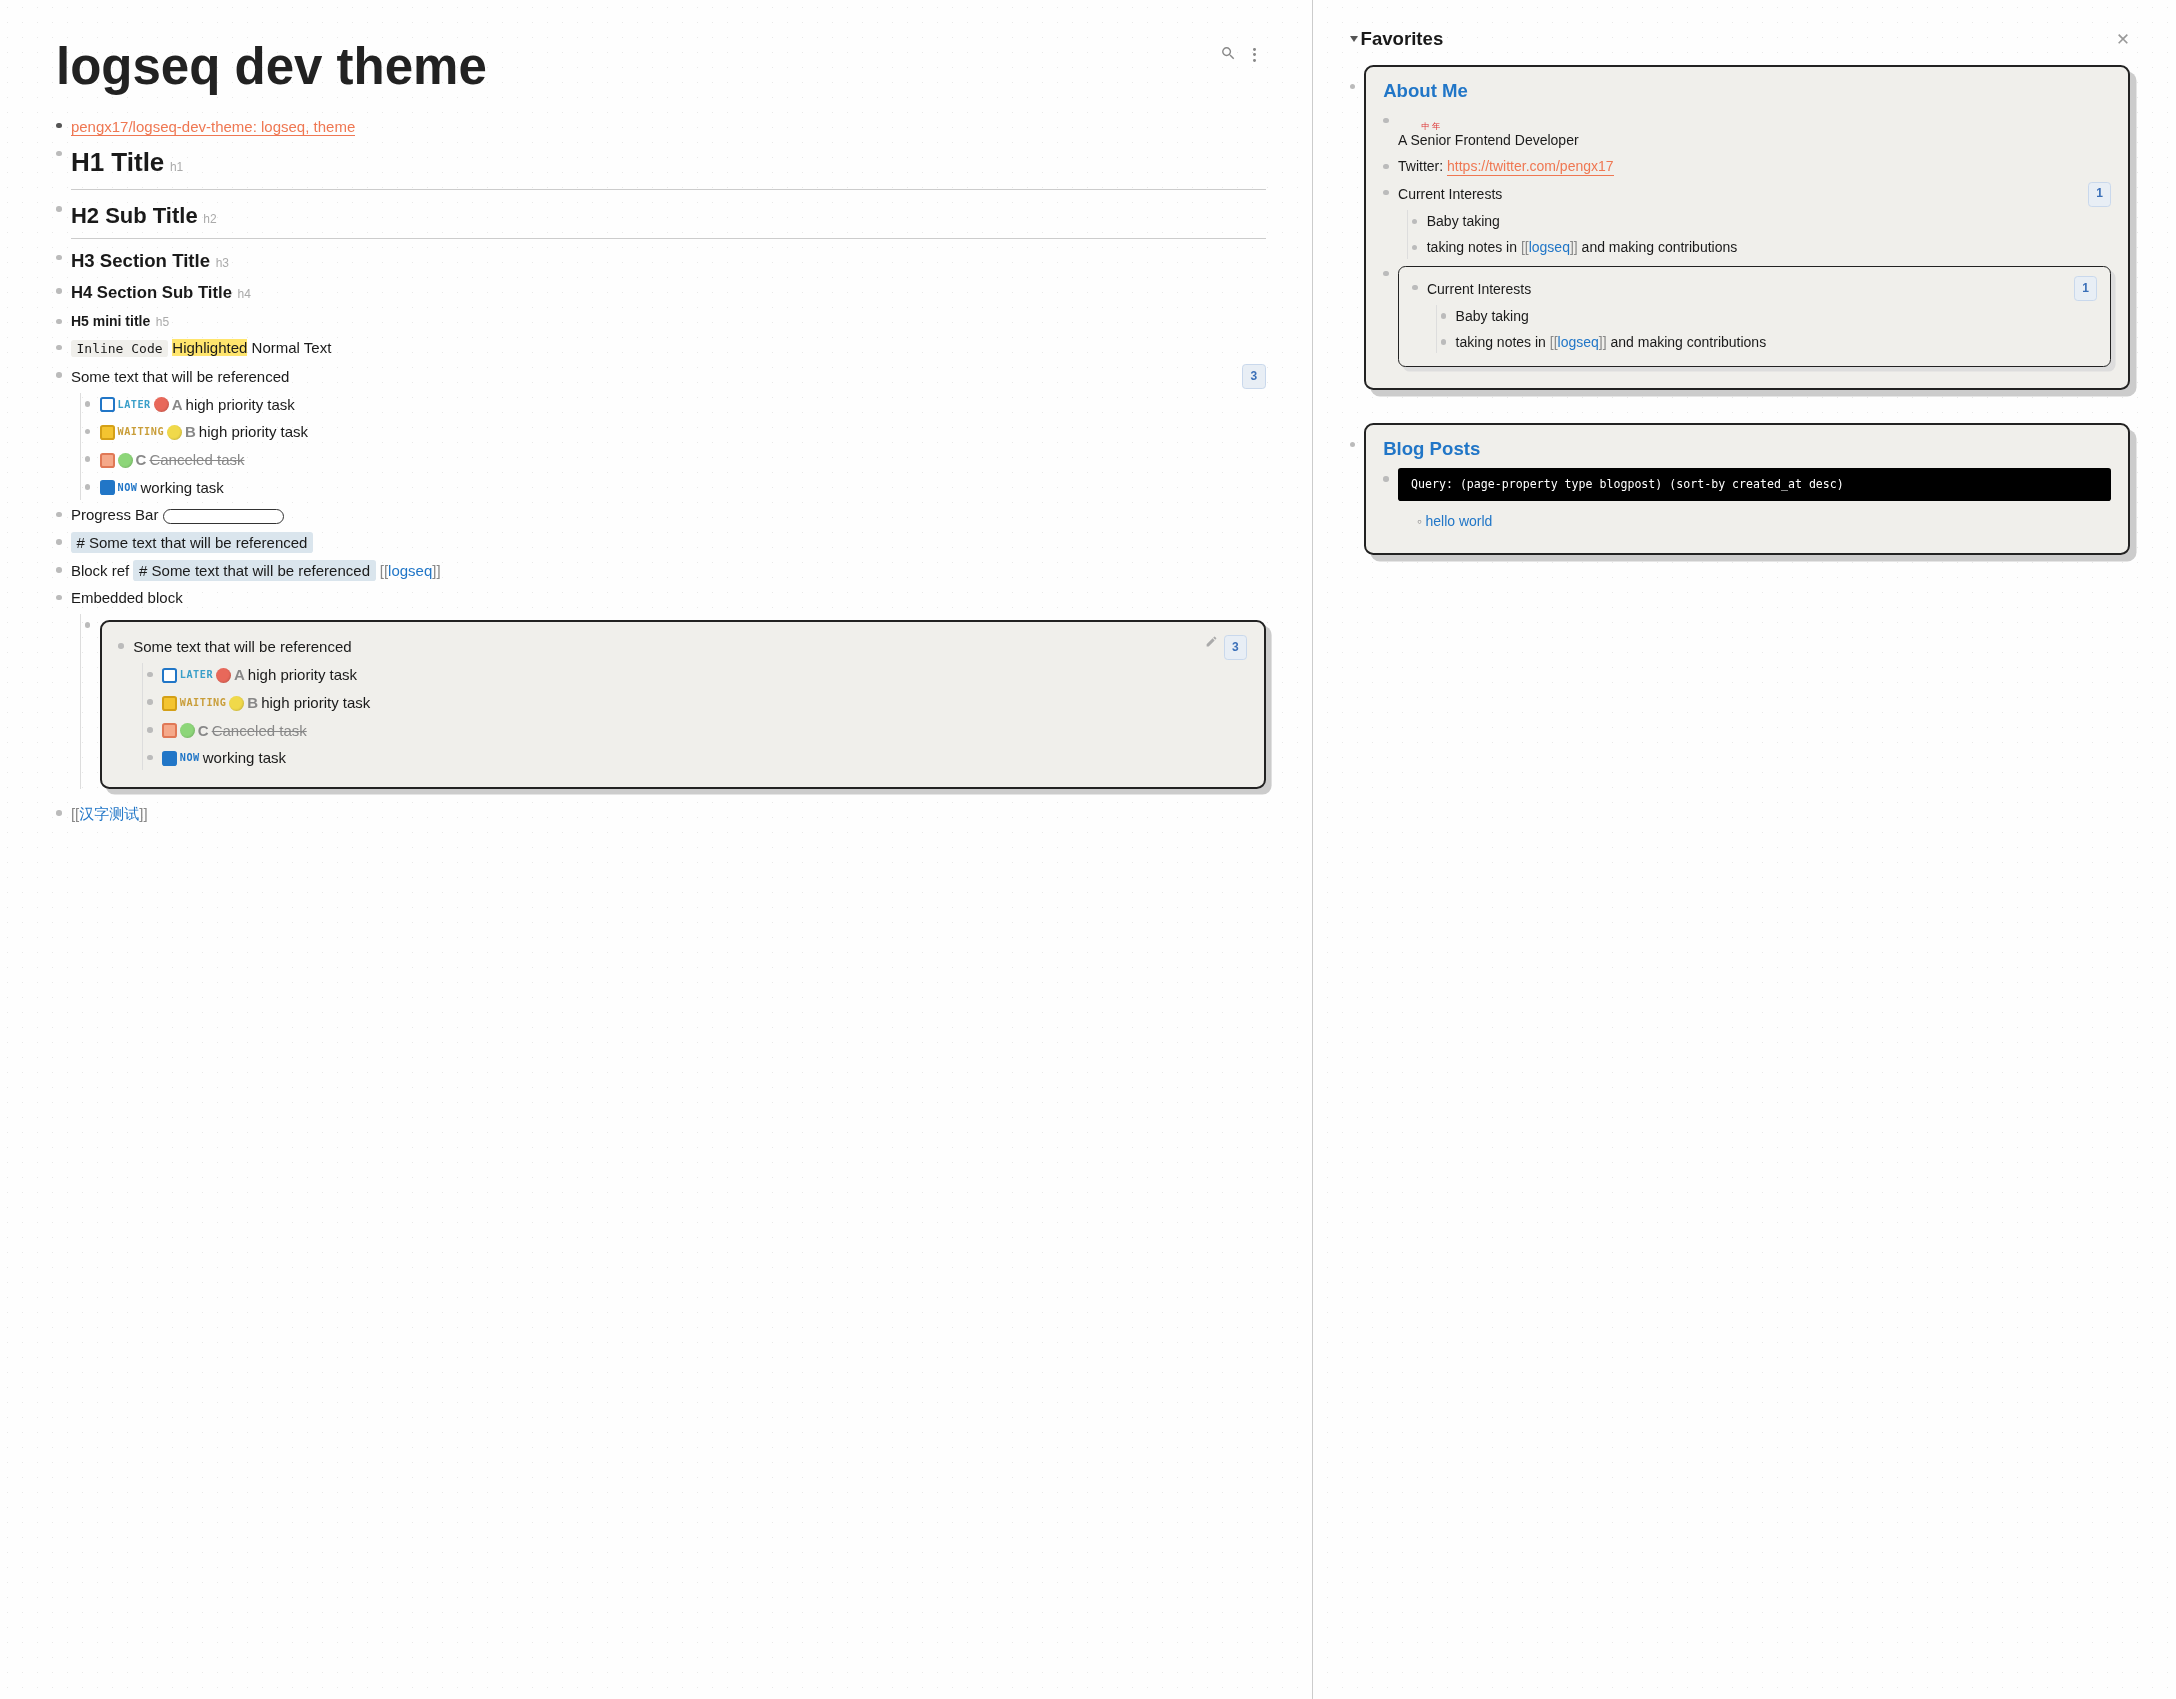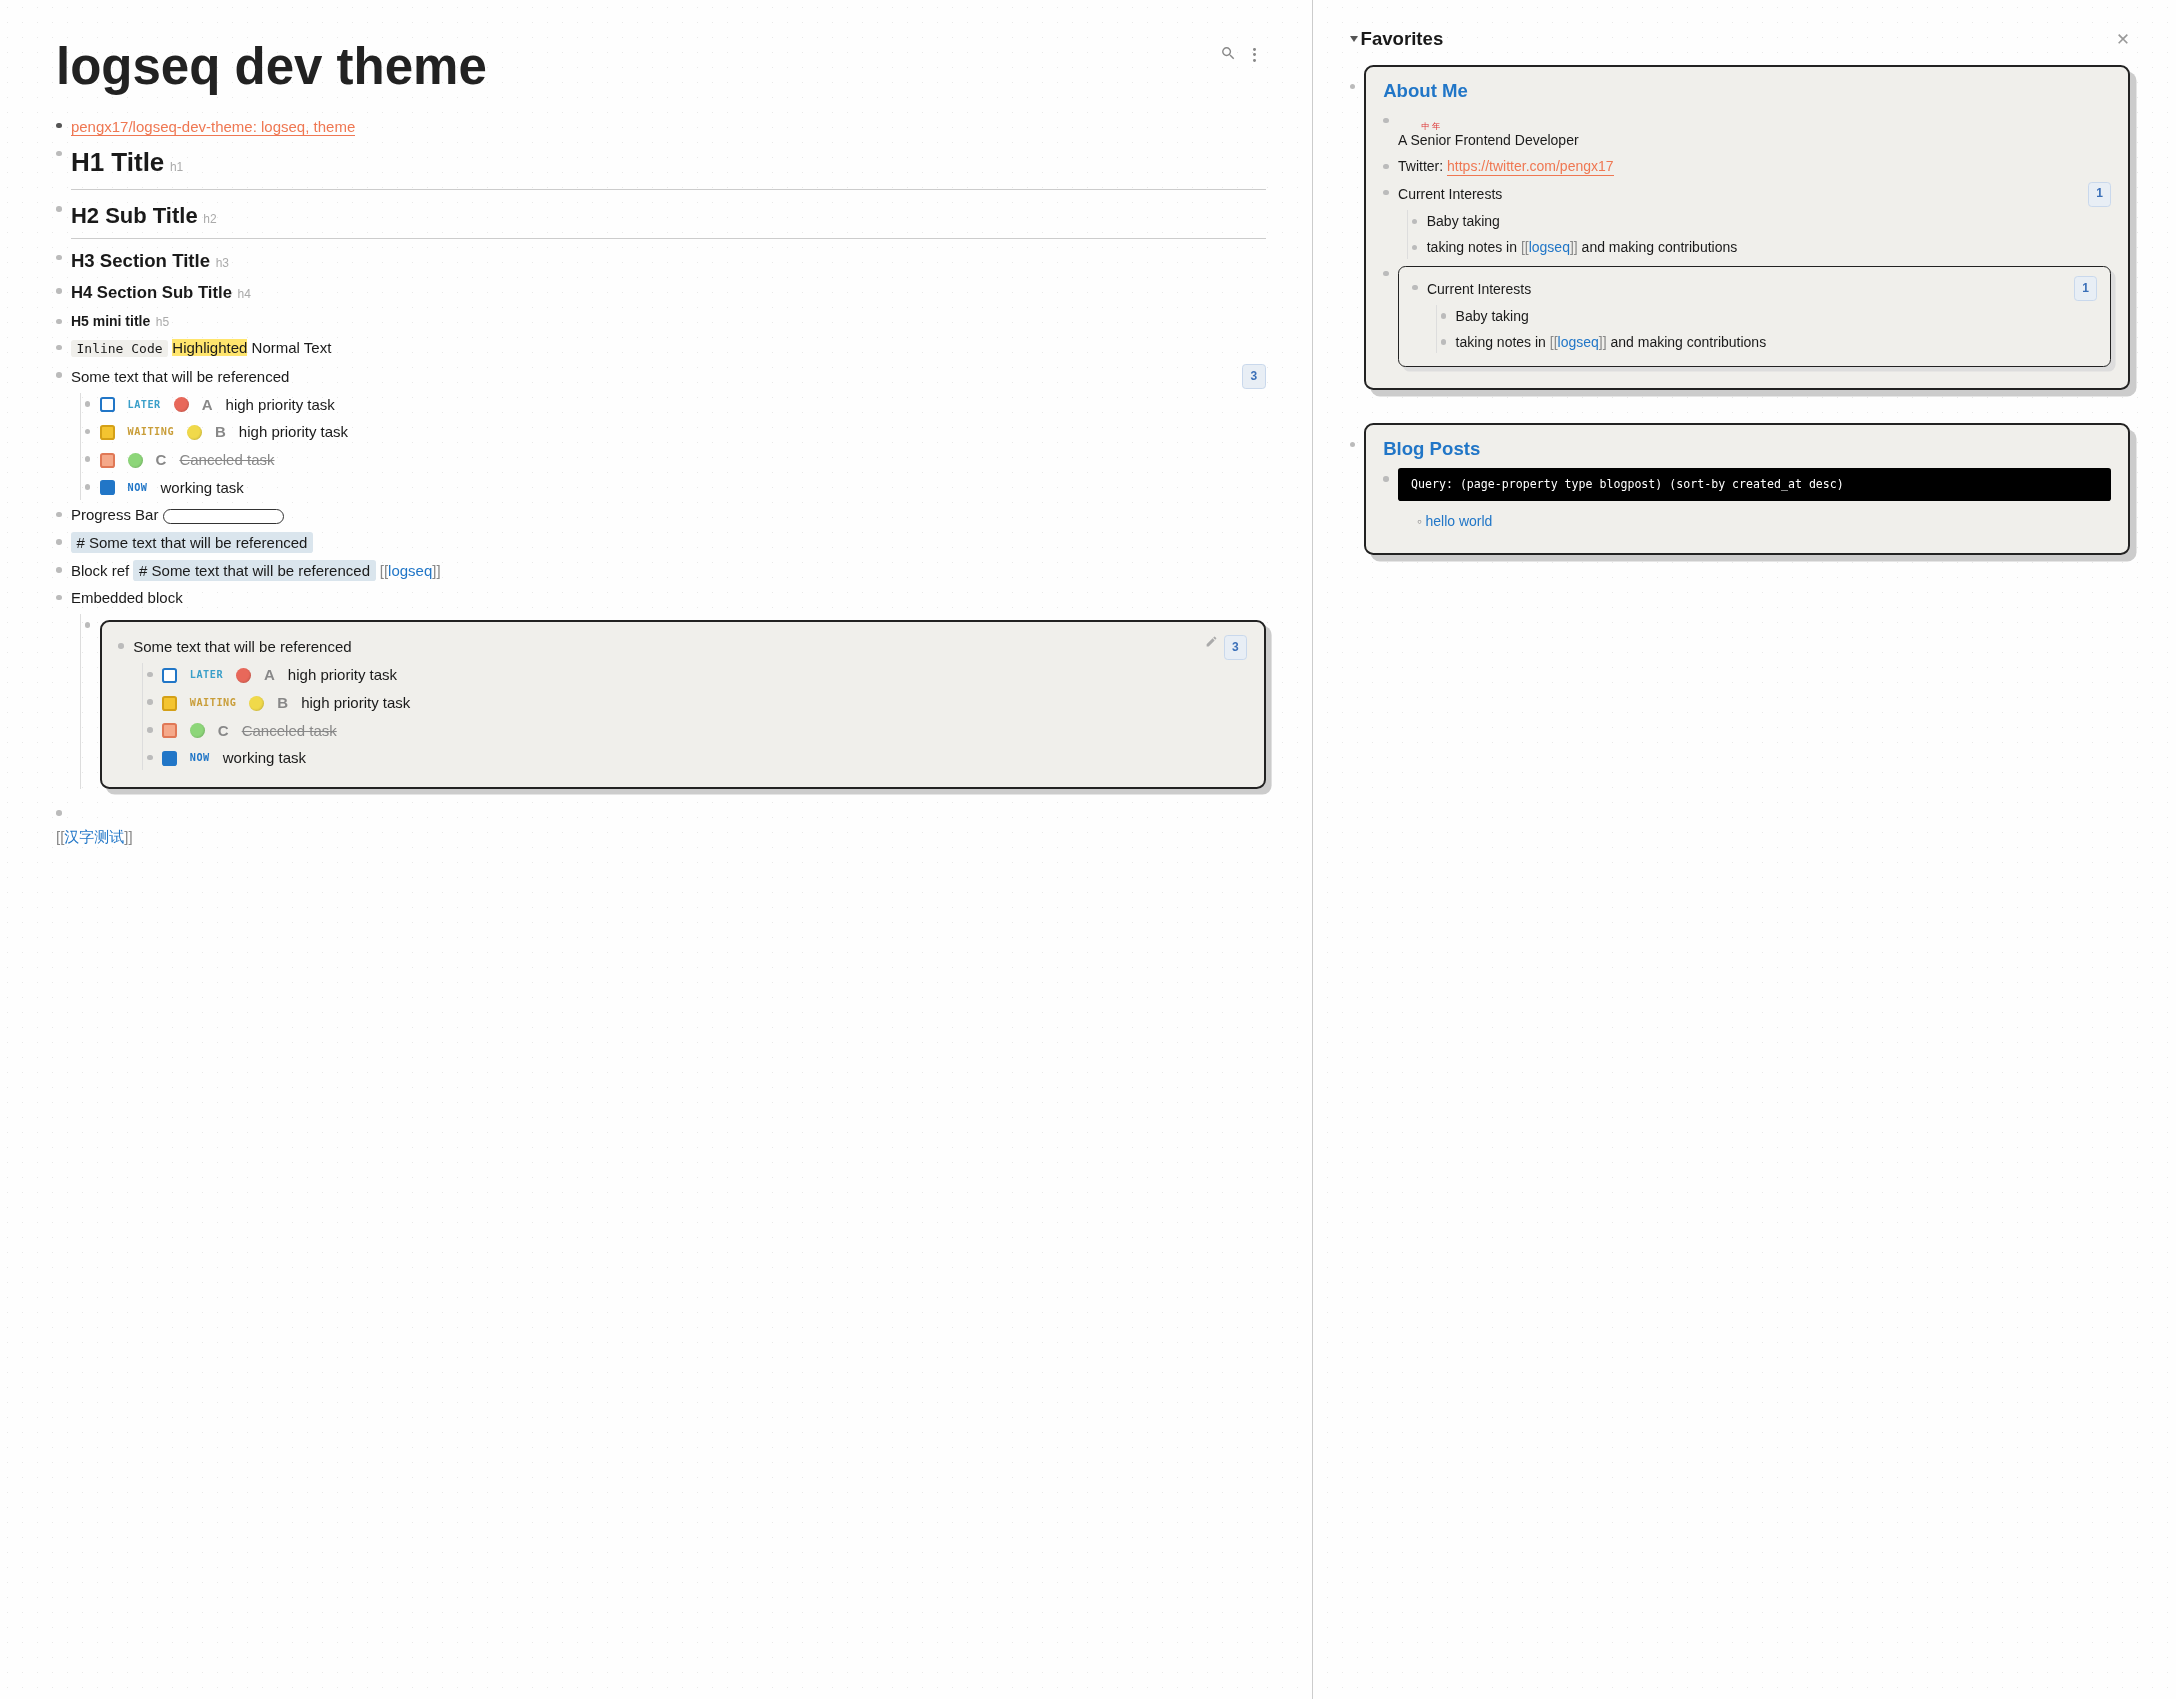--- a/index.html
+++ b/index.html
@@ -81,21 +81,21 @@
 .ref-count {
   background: #e8eef5;
   color: #3a6fb8;
   font-weight: 600;
   padding: 1.9px 7.4px;
   border-radius: 3.7px;
   font-size: 12px;
   border: 0.9px solid #c9d8ec;
   margin-left: 7.4px;
 }
-.task-line { display: flex; align-items: center; gap: 13px; }
+.task-line { display: flex; align-items: center; gap: 3px; }
 .checkbox { width: 15px; height: 15px; border: 2.3px solid; border-radius: 2.8px; flex-shrink:0;}
 .cb-blue { border-color: #2176c7; background:#fff;}
 .cb-yellow { border-color: #d4a017; background: #f4c430; }
 .cb-red { border-color: #e07856; background: #f5a98a; }
 .cb-solidblue { border-color: #2176c7; background: #2176c7; }
 .status { font-size: 10.2px; font-weight: 700; color: #3a9fc9; font-family: monospace; letter-spacing: 0.5px; }
 .status.waiting { color: #c99e3a; }
 .status.now { color: #2176c7; }
 .priority-dot { width: 15px; height: 15px; border-radius: 50%; flex-shrink:0; box-shadow: inset -0.9px -0.9px 1.9px rgba(0,0,0,0.15);}
 .pd-red { background: #e8685a; }
@@ -343,21 +343,21 @@
                 <span class="status now">NOW</span>
                 <span>working task</span>
               </div>
             </div>
           </div>
         </div>
       </div>
     </div>
   </div>
 
-  <div class="block" style="margin-top:13px;flex-direction:column;">
+  <div class="block" style="margin-top:13px;">
     <div class="bullet"></div>
     <div class="block-content">
       <span class="page-ref">[[<span class="inner">汉字测试</span>]]</span>
     </div>
   </div>
 </div>
 
 <div class="divider"></div>
 
 <div class="right-pane">

